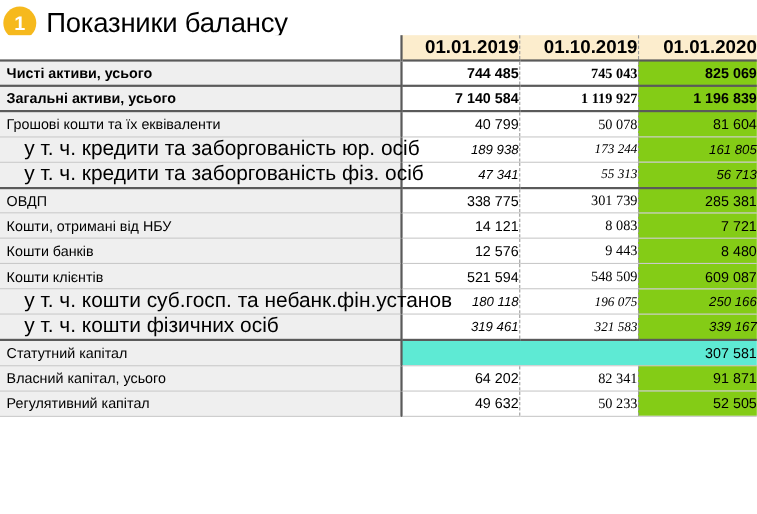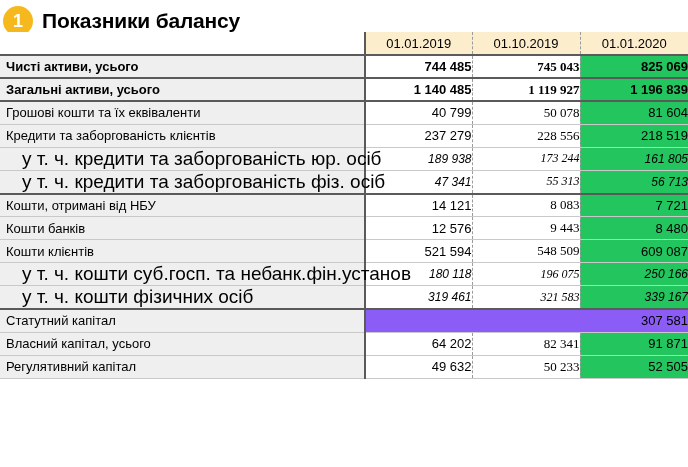--- a/index.html
+++ b/index.html
@@ -40,22 +40,22 @@
     font-size: 18px;
     font-weight: bold;
     display: flex;
     align-items: center;
     justify-content: center;
     margin-left: 3px;
     flex: 0 0 auto;
     line-height: 1;
   }
   .title-text {
-    font-size: 21px;
-    font-weight: bold;
+    font-size: 25px;
+    font-weight: normal;
     margin-left: 9px;
     letter-spacing: -0.2px;
     white-space: nowrap;
   }
 
   .units {
     position: absolute;
     left: 25px;
     top: 56px;
     font-size: 12px;
@@ -83,23 +83,23 @@
     margin: 0;
     height: 23px;
     vertical-align: middle;
     box-sizing: border-box;
   }
 
   
   thead th {
     background: #FCEDCD;
     height: 57px;
-    font-size: 13px;
-    font-weight: normal;
-    text-align: center;
+    font-size: 17px;
+    font-weight: bold;
+    text-align: right;
     border-bottom: 2px solid #5a5a5a;
   }
   thead th.h-label {
     background: #ffffff;
     border-bottom: none;
     border-right: 2px solid #5a5a5a;
   }
   thead th.h-d1 { border-left: 2px solid #5a5a5a; }
   thead th.h-d2,
   thead th.h-d3 { border-left: 1px dashed #9b9b9b; }
@@ -122,25 +122,25 @@
   td.val {
     background: #ffffff;
     text-align: right;
     border-bottom: 1px solid #c9c9c9;
     white-space: nowrap;
   }
   td.val.d1 { border-left: none; }
   td.val.d2 { border-left: 1px dashed #9b9b9b; font-family: Liberation Serif, serif; }
   td.val.d3 {
     border-left: 1px dashed #9b9b9b;
-    background: #22c55e;
+    background: #84cc16;
   }
   td.val.merged {
     border-left: none;
-    background: #8b5cf6;
+    background: #5eead4;
   }
 
   
   tr.total td { font-weight: bold; }
   tr.total td.lab,
   tr.total td.val {
     border-top: 2px solid #5a5a5a;
     border-bottom: 2px solid #5a5a5a;
   }
 
@@ -180,49 +180,49 @@
     </thead>
     <tbody id="tbody">
         <tr class="total">
           <td class="lab">Чисті активи, усього</td>
           <td class="val d1">744 485</td>
           <td class="val d2">745 043</td>
           <td class="val d3">825 069</td>
         </tr>
         <tr class="total">
           <td class="lab">Загальні активи, усього</td>
-          <td class="val d1">1 140 485</td>
+          <td class="val d1">7 140 584</td>
           <td class="val d2">1 119 927</td>
           <td class="val d3">1 196 839</td>
         </tr>
         <tr>
           <td class="lab">Грошові кошти та їх еквіваленти</td>
           <td class="val d1">40 799</td>
           <td class="val d2">50 078</td>
           <td class="val d3">81 604</td>
-        </tr>
-        <tr>
-          <td class="lab">Кредити та заборгованість клієнтів</td>
-          <td class="val d1">237 279</td>
-          <td class="val d2">228 556</td>
-          <td class="val d3">218 519</td>
         </tr>
         <tr class="subrow">
           <td class="lab sub">у т. ч. кредити та заборгованість юр. осіб</td>
           <td class="val d1">189 938</td>
           <td class="val d2">173 244</td>
           <td class="val d3">161 805</td>
         </tr>
         <tr class="subrow group-end">
           <td class="lab sub">у т. ч. кредити та заборгованість фіз. осіб</td>
           <td class="val d1">47 341</td>
           <td class="val d2">55 313</td>
           <td class="val d3">56 713</td>
         </tr>
         <tr>
+          <td class="lab">ОВДП</td>
+          <td class="val d1">338 775</td>
+          <td class="val d2">301 739</td>
+          <td class="val d3">285 381</td>
+        </tr>
+        <tr>
           <td class="lab">Кошти, отримані від НБУ</td>
           <td class="val d1">14 121</td>
           <td class="val d2">8 083</td>
           <td class="val d3">7 721</td>
         </tr>
         <tr>
           <td class="lab">Кошти банків</td>
           <td class="val d1">12 576</td>
           <td class="val d2">9 443</td>
           <td class="val d3">8 480</td>

